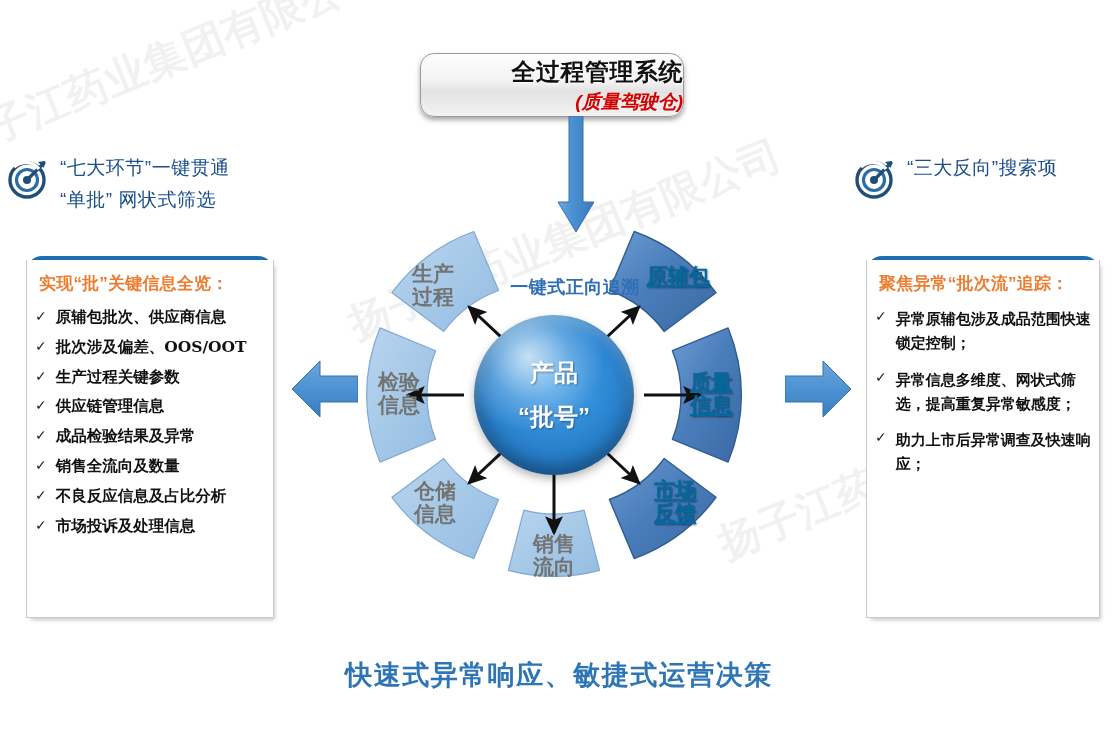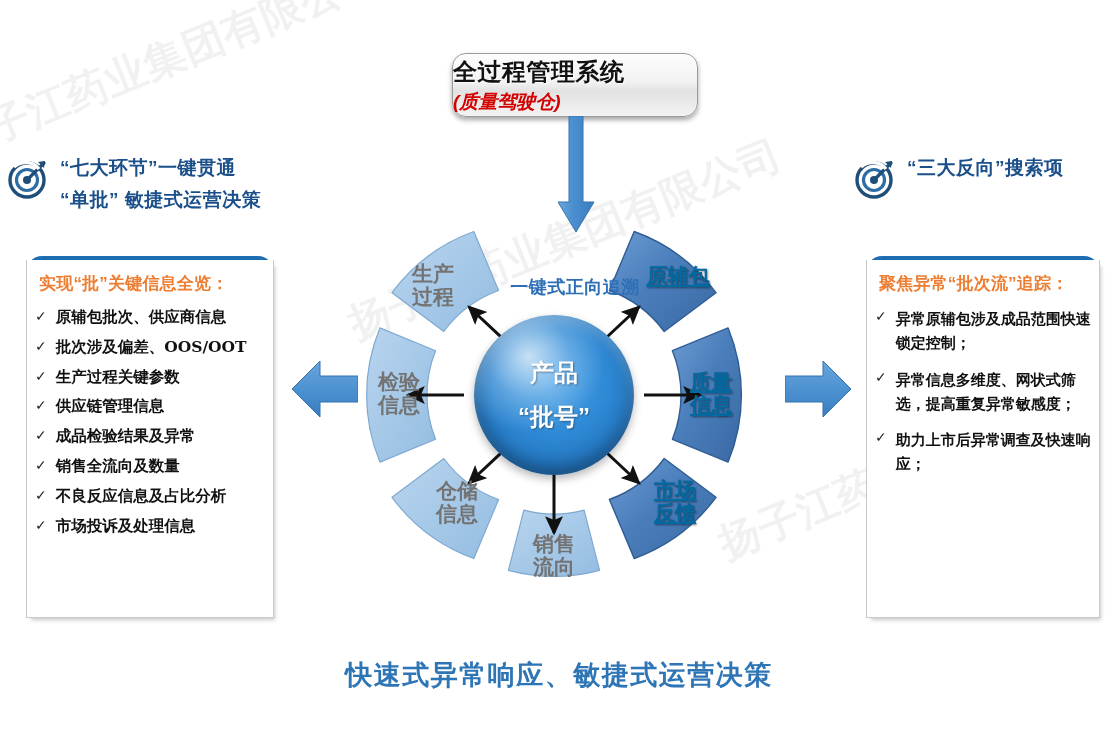--- a/index.html
+++ b/index.html
@@ -22,29 +22,30 @@
     white-space: nowrap;
     transform-origin: left top;
     pointer-events: none;
     user-select: none;
     font-family: "DejaVu Serif", serif;
   }
 
   
   #title-box {
     position: absolute;
-    left: 452px; top: 53px;
+    left: 420px; top: 53px;
     width: 244px; height: 62px;
     border-radius: 14px;
     background: linear-gradient(180deg,#fdfdfd 0%,#f2f2f2 45%,#e2e2e2 60%,#f3f3f3 100%);
     border: 1px solid #9a9a9a;
     box-shadow: 0 3px 5px rgba(0,0,0,.35), inset 0 1px 0 #ffffff;
     display: flex; flex-direction: column;
-    align-items: flex-start; justify-content: center;
+    align-items: flex-end; justify-content: center;
     gap: 1px;
+    padding-left: 18px;
   }
   #title-line1 {
     font-size: 24px; font-weight: 700; color: #111;
     letter-spacing: .5px;
     text-shadow: 1px 1px 0 rgba(255,255,255,.9);
   }
   #title-line2 {
     font-size: 19px; font-weight: 700; color: #d40000; font-style: italic;
   }
 
@@ -55,21 +56,21 @@
     width: 40px; height: 118px;
   }
 
   
   .hl-group { position: absolute; display: flex; align-items: flex-start; gap: 10px; }
   #headline-left  { left: 8px;  top: 155px; }
   #headline-right { left: 855px; top: 155px; }
   .target-icon { width: 42px; height: 42px; flex: 0 0 42px; margin-top: 2px;}
   .hl-text { display: flex; flex-direction: column; gap: 6px; }
   .hl-text span {
-    font-size: 19px; font-weight: 700; color: #1b4f8a;
+    font-size: 19px; font-weight: 400; color: #1b4f8a;
     letter-spacing: .5px; white-space: nowrap;
   }
 
   
   .panel { position: absolute; }
   #panel-left  { left: 8px;   top: 238px; width: 276px; height: 398px; }
   #panel-right { left: 848px; top: 238px; width: 262px; height: 398px; }
 
   .panel-frame { position: absolute; inset: 0; }
   .panel-inner {
@@ -202,21 +203,21 @@
         <circle cx="19" cy="23" r="17" fill="none" stroke="#1F4E79" stroke-width="3.4"></circle>
         <circle cx="19" cy="23" r="10.5" fill="none" stroke="#2E6DA4" stroke-width="3.2"></circle>
         <circle cx="19" cy="23" r="4" fill="#1F4E79"></circle>
         <path d="M19 23 L36 6" stroke="#1F4E79" stroke-width="3.2" stroke-linecap="round"></path>
         <path d="M30 5 L37 4 L36 11 Z" fill="#1F4E79"></path>
         <path d="M6 10 A17 17 0 0 1 31 12" fill="none" stroke="#ffffff" stroke-width="3.4"></path>
       </svg>
     </span>
     <span class="hl-text">
       <span>“七大环节”一键贯通</span>
-      <span>“单批” 敏捷式运营决策</span>
+      <span>“单批” 网状式筛选</span>
     </span>
   </div>
 
   <div class="hl-group" id="headline-right">
     <span class="target-icon">
       <svg viewBox="0 0 42 42" width="42" height="42">
         <circle cx="19" cy="23" r="17" fill="none" stroke="#1F4E79" stroke-width="3.4"></circle>
         <circle cx="19" cy="23" r="10.5" fill="none" stroke="#2E6DA4" stroke-width="3.2"></circle>
         <circle cx="19" cy="23" r="4" fill="#1F4E79"></circle>
         <path d="M19 23 L36 6" stroke="#1F4E79" stroke-width="3.2" stroke-linecap="round"></path>
@@ -407,21 +408,21 @@
       <div>信息</div>
     </div>
     <div class="seg-label dark" style="left:302px; top:264px; width:86px;">
       <div>市场</div>
       <div>反馈</div>
     </div>
     <div class="seg-label light" style="left:181px; top:318px; width:86px;">
       <div>销售</div>
       <div>流向</div>
     </div>
-    <div class="seg-label light" style="left:62px; top:265px; width:86px;text-align:right;">
+    <div class="seg-label light" style="left:62px; top:265px; width:86px;">
       <div>仓储</div>
       <div>信息</div>
     </div>
     <div class="seg-label light" style="left:26px; top:156px; width:86px;">
       <div>检验</div>
       <div>信息</div>
     </div>
     <div class="seg-label light" style="left:60px; top:48px; width:86px;">
       <div>生产</div>
       <div>过程</div>

